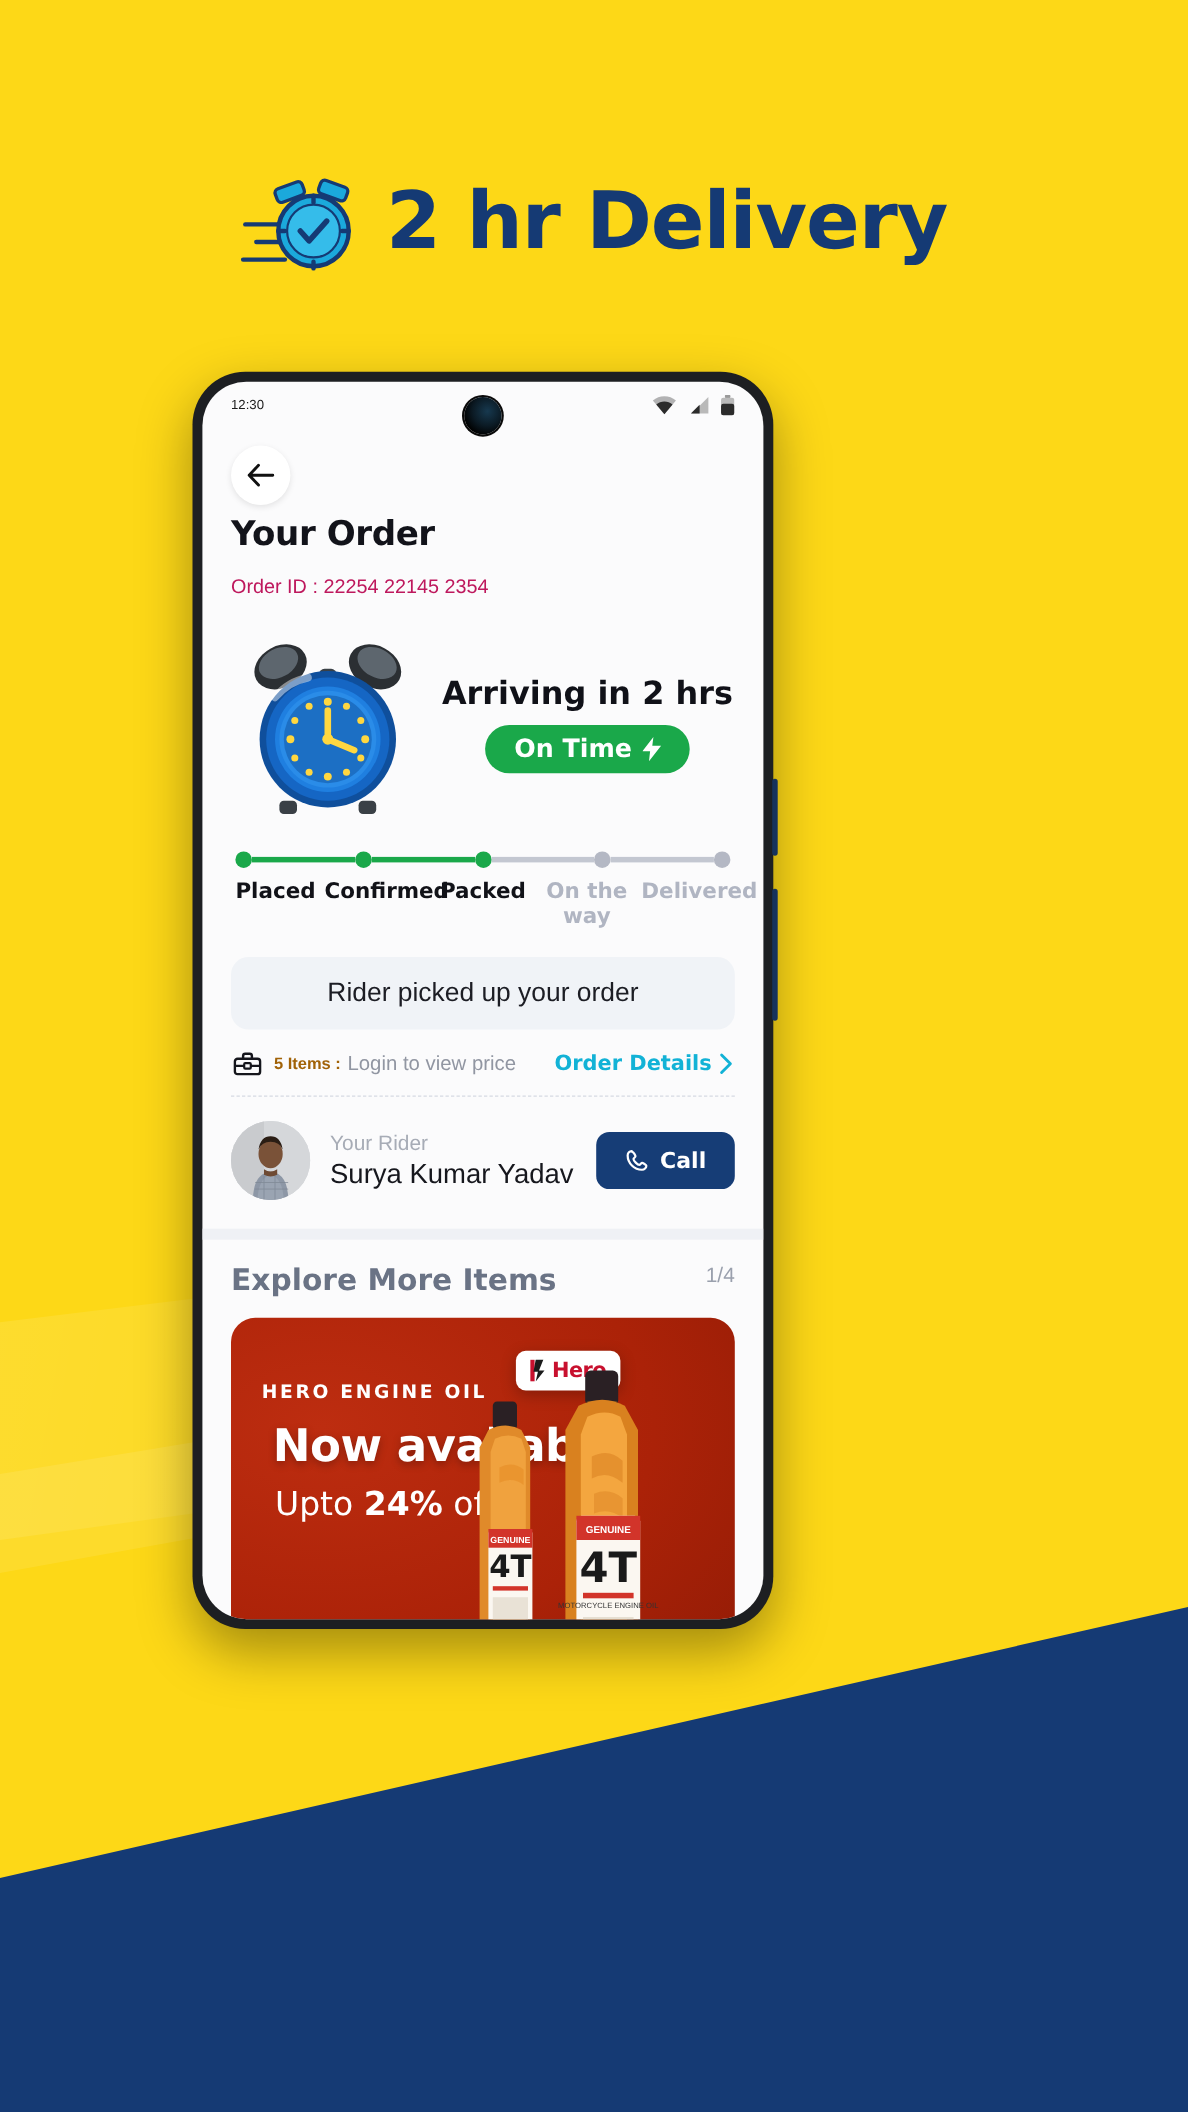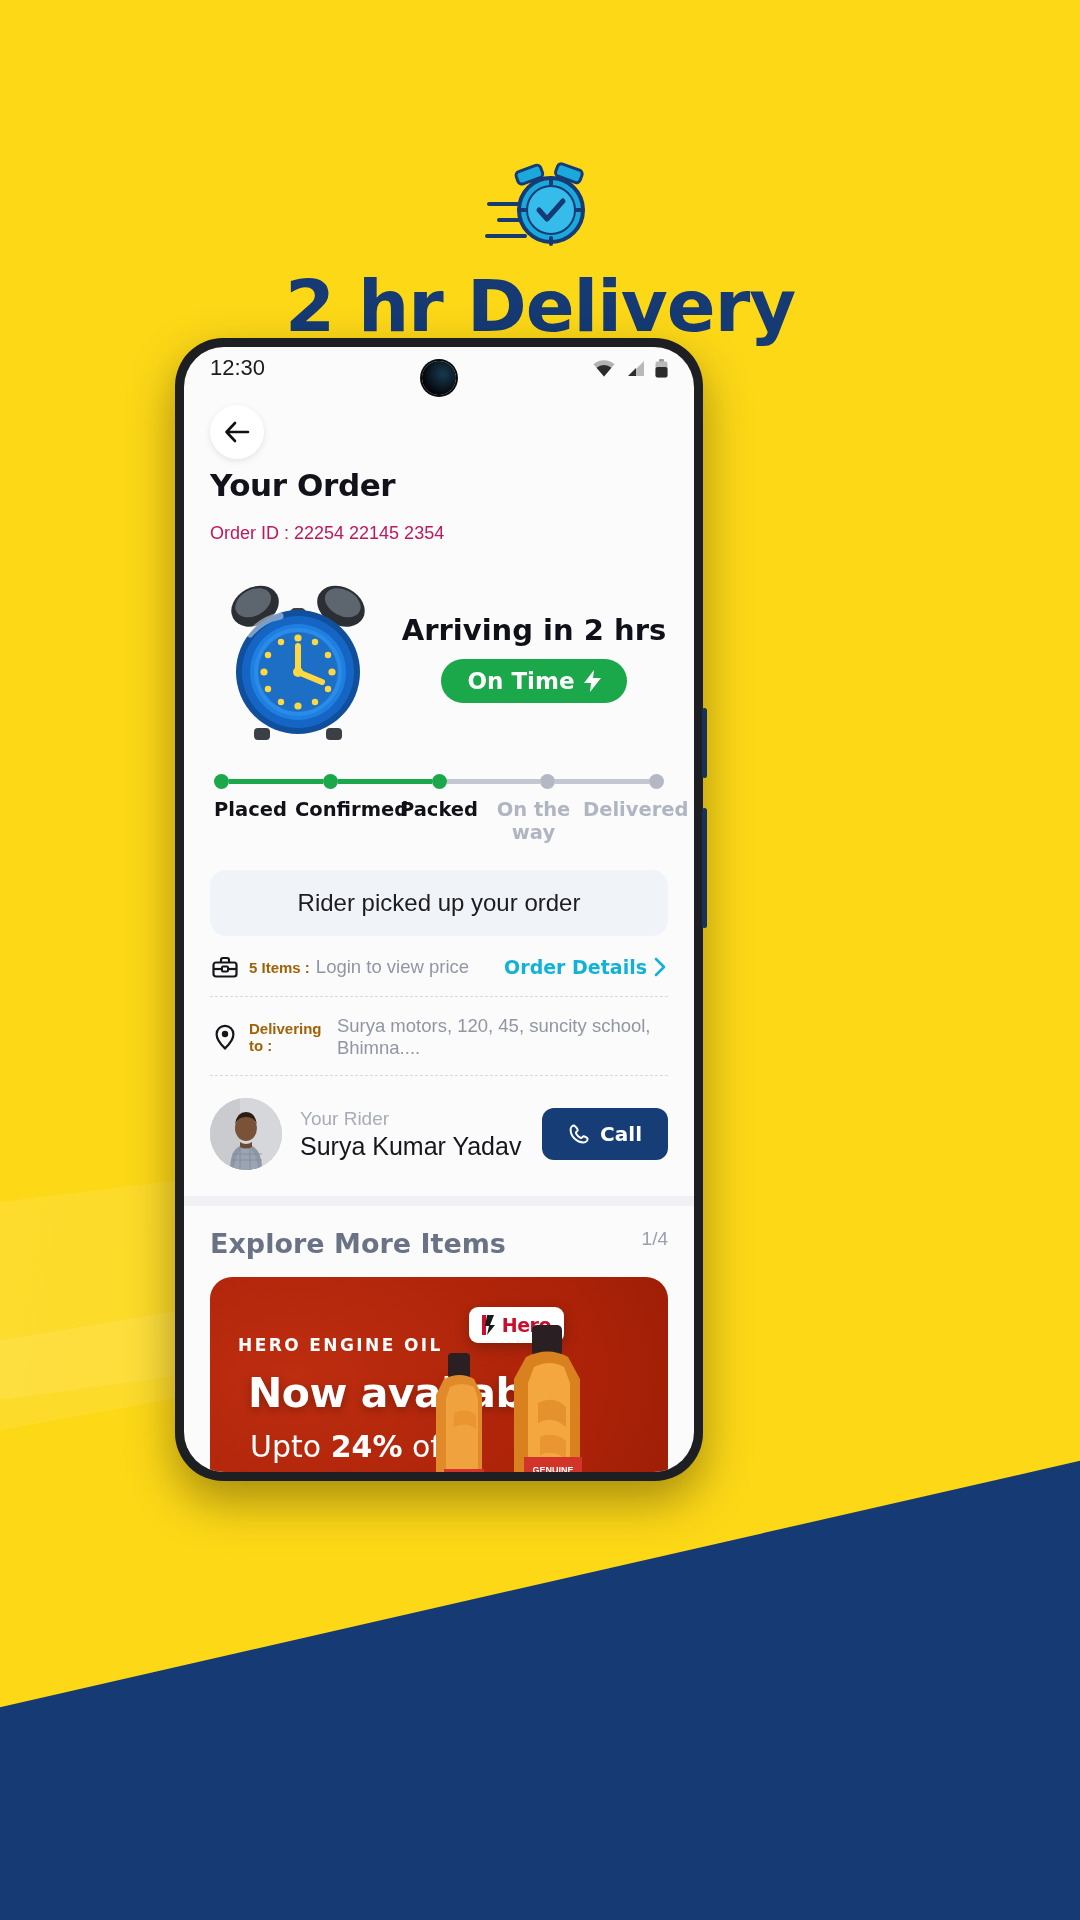--- a/index.html
+++ b/index.html
@@ -26,21 +26,21 @@
   .bg-stripe2 {
     position:absolute; left:0; width:62%; height:200px; top:1230px;
     background:rgba(255,255,255,0.09);
     clip-path: polygon(0 55%, 100% 0%, 100% 40%, 0 100%);
     pointer-events:none;
   }
 
   
   .headline {
     position:absolute; top:152px; left:0; width:100%;
-    display:flex; align-items:center; justify-content:center; gap:22px;flex-direction:column;
+    display:flex; align-items:center; justify-content:center; gap:22px;
   }
   .headline h1 {
     font-size:72px; font-weight:bold; color:#153A74;
     letter-spacing:-1px; line-height:1;
     font-family:"DejaVu Sans", sans-serif;
   }
   .clock-icon { width:110px; height:96px; flex:none; }
 
   
   .phone {
@@ -63,21 +63,21 @@
     width:100%; height:100%; background:#fbfbfc;
     border-radius:40px; overflow:hidden; position:relative;
   }
 
   
   .statusbar {
     height:42px; display:flex; align-items:center;
     justify-content:space-between; padding:0 26px 0 26px;
     position:relative;
   }
-  .status-time { font-size:22px; color:#1b1b1b; font-family:"Liberation Sans",sans-serif;text-align:center;}
+  .status-time { font-size:12px; color:#1b1b1b; font-family:"Liberation Sans",sans-serif;text-align:center;}
   .status-icons { display:flex; align-items:center; gap:10px; }
   .punch-hole {
     position:absolute; left:50%; top:14px; transform:translateX(-50%);
     width:34px; height:34px; border-radius:50%;
     background:radial-gradient(circle at 62% 38%, #17394f 0%, #0b1a24 45%, #000 75%);
     box-shadow:0 0 0 2px #0a0a0a;
   }
 
   
   .back-btn {
@@ -356,28 +356,20 @@
         <span class="info-strong">5 Items :</span>
         <span class="info-muted" style="margin-left:6px">Login to view price</span>
         <span class="order-details-link">
           <span>Order Details</span>
           <svg width="12" height="20" viewBox="0 0 12 20">
             <path d="M2 2 L10 10 L2 18" fill="none" stroke="#12B2D6" stroke-width="2.6" stroke-linecap="round" stroke-linejoin="round"></path>
           </svg>
         </span>
       </div>
 
-      <div class="info-row">
-        <svg class="info-icon" viewBox="0 0 26 26">
-          <path d="M13 1.8 C8.3 1.8 4.6 5.5 4.6 10.2 C4.6 16.4 13 24.4 13 24.4 S21.4 16.4 21.4 10.2 C21.4 5.5 17.7 1.8 13 1.8 Z" fill="none" stroke="#15161c" stroke-width="2.2"></path>
-          <circle cx="13" cy="10" r="3.2" fill="#15161c"></circle>
-        </svg>
-        <span class="info-strong">Delivering to :</span>
-        <span class="info-muted" style="margin-left:6px">Surya motors, 120, 45, suncity school, Bhimna....</span>
-      </div>
 
       <div class="rider-row">
         <div class="avatar">
           <svg viewBox="0 0 72 72" width="72" height="72">
             <rect width="72" height="72" fill="#d5d7da"></rect>
             <rect x="0" y="0" width="30" height="72" fill="#c9cbce"></rect>
             <path d="M20 72 q0 -24 16 -26 q16 2 16 26 Z" fill="#8d97a6"></path>
             <path d="M24 72 q1 -20 12 -23 q11 3 12 23 Z" fill="#9aa4b2"></path>
             <g stroke="#7c8693" stroke-width="0.8" opacity="0.8">
               <line x1="22" y1="56" x2="52" y2="56"></line>

